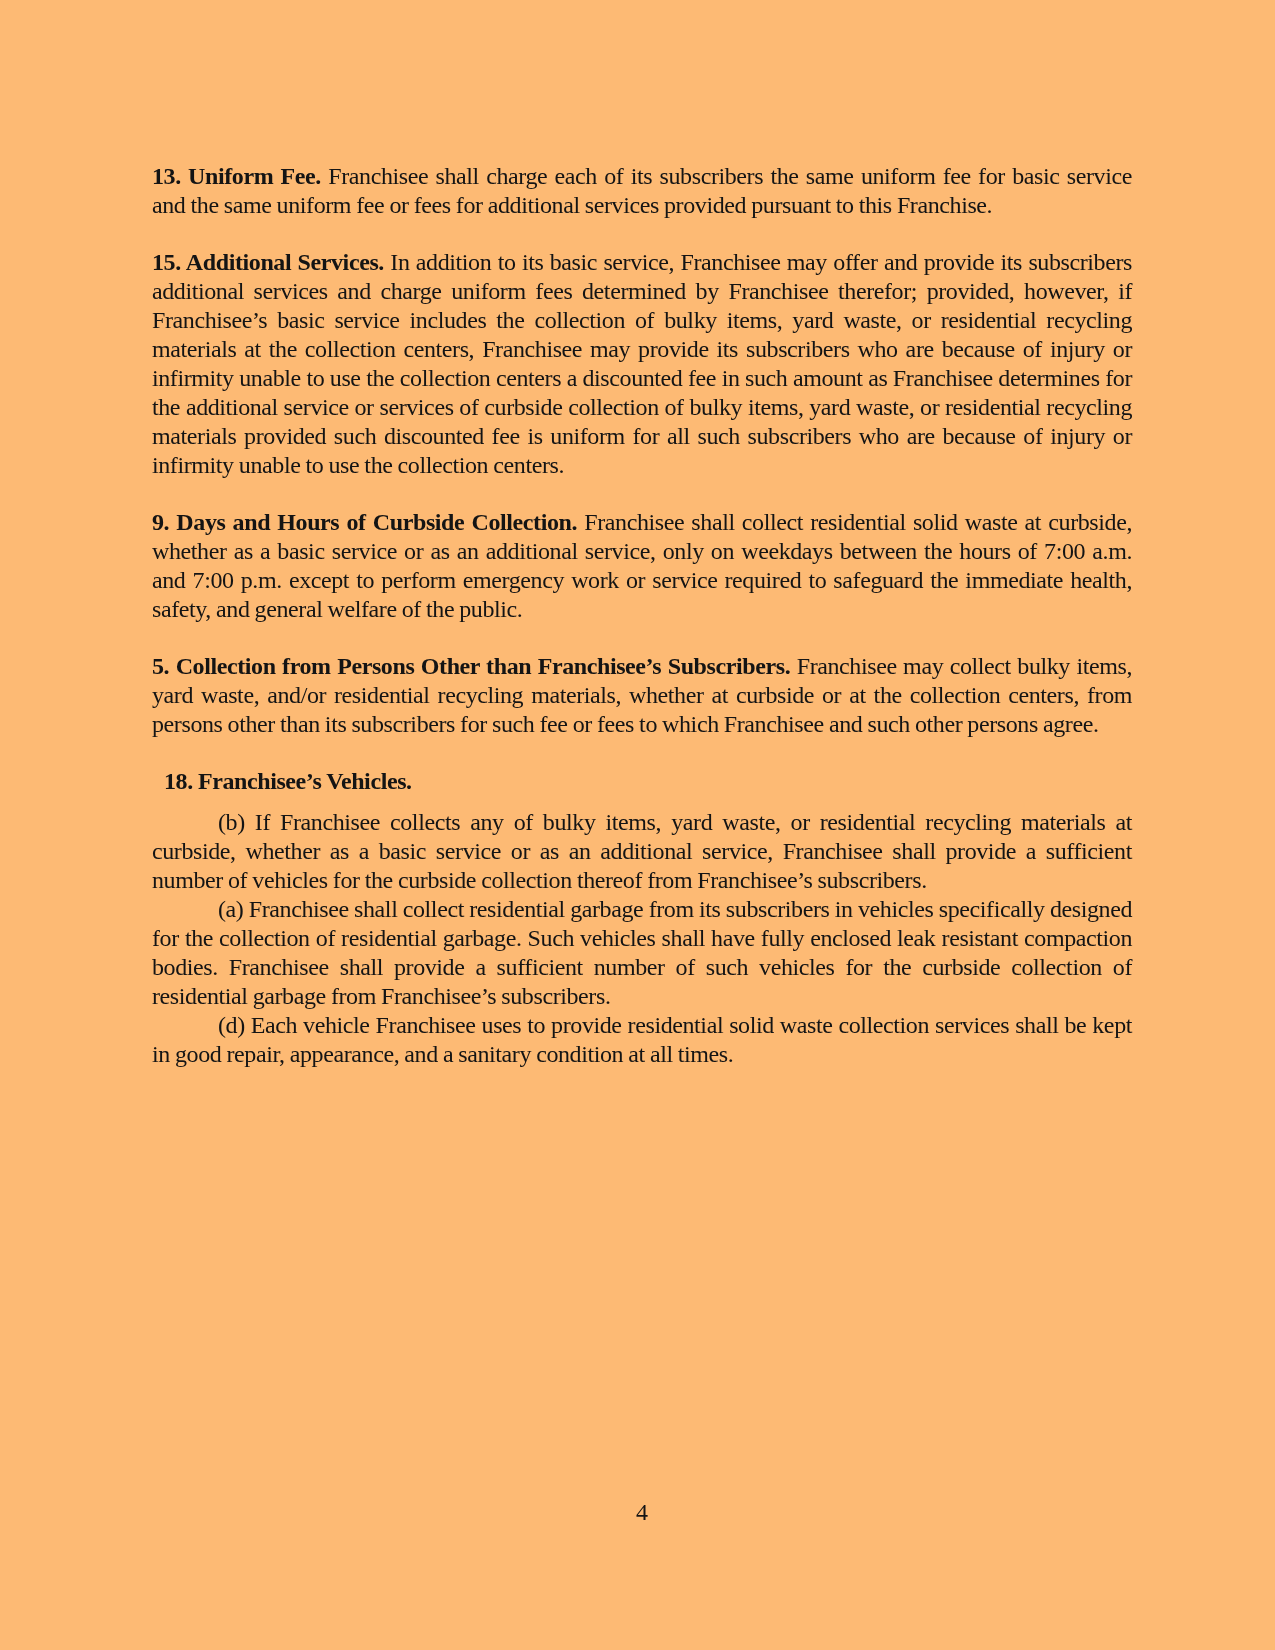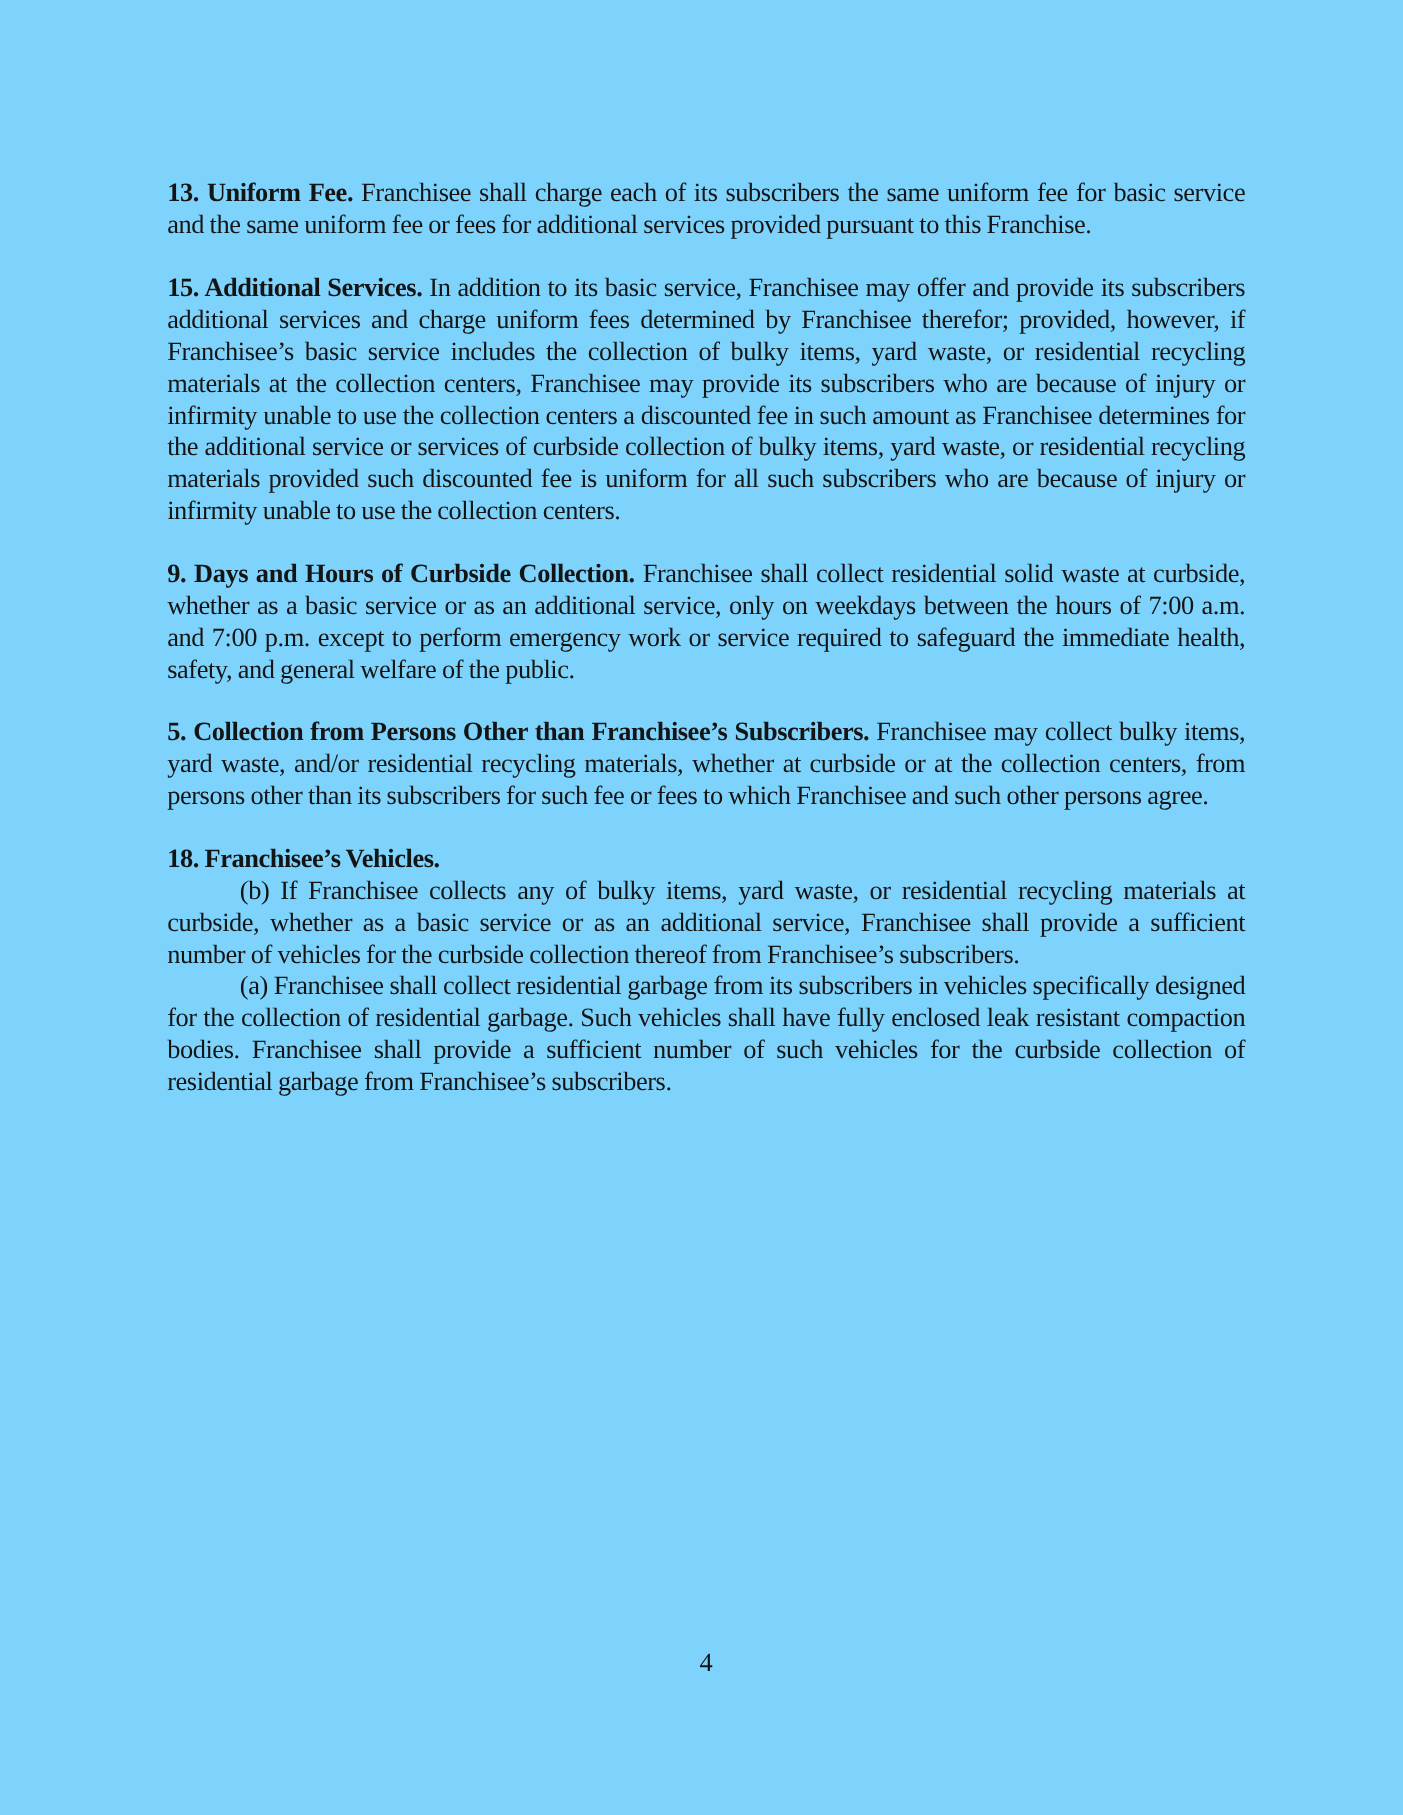--- a/index.html
+++ b/index.html
@@ -4,21 +4,21 @@
 <style>
   html, body {
     margin: 0;
     padding: 0;
     background: #ffffff;
   }
   .page {
     position: relative;
     width: 1275px;
     height: 1650px;
-    background: #7dd3fc;
+    background: #fdba74;
     color: #141414;
     font-family: "Liberation Serif", "DejaVu Serif", serif;
     overflow: hidden;
   }
   .content {
     position: absolute;
     left: 152px;
     top: 162px;
     width: 980px;
   }
@@ -27,21 +27,21 @@
     font-size: 24px;
     line-height: 29px;
     letter-spacing: -0.4px;
     word-spacing: -0.5px;
     text-align: justify;
   }
   .para b {
     font-weight: bold;
   }
   .heading-line {
-    margin: 0;
+    margin: 12px;
   }
   .sub {
     margin: 0;
     font-size: 24px;
     line-height: 29px;
     letter-spacing: -0.4px;
     word-spacing: -0.5px;
     text-align: justify;
     text-indent: 66px;
   }
@@ -67,17 +67,18 @@
     <p class="para"><b>15. Additional Services.</b> <span>In addition to its basic service, Franchisee may offer and provide its subscribers additional services and charge uniform fees determined by Franchisee therefor; provided, however, if Franchisee’s basic service includes the collection of bulky items, yard waste, or residential recycling materials at the collection centers, Franchisee may provide its subscribers who are because of injury or infirmity unable to use the collection centers a discounted fee in such amount as Franchisee determines for the additional service or services of curbside collection of bulky items, yard waste, or residential recycling materials provided such discounted fee is uniform for all such subscribers who are because of injury or infirmity unable to use the collection centers.</span></p>
 
     <p class="para"><b>9. Days and Hours of Curbside Collection.</b> <span>Franchisee shall collect residential solid waste at curbside, whether as a basic service or as an additional service, only on weekdays between the hours of 7:00 a.m. and 7:00 p.m. except to perform emergency work or service required to safeguard the immediate health, safety, and general welfare of the public.</span></p>
 
     <p class="para"><b>5. Collection from Persons Other than Franchisee’s Subscribers.</b> <span>Franchisee may collect bulky items, yard waste, and/or residential recycling materials, whether at curbside or at the collection centers, from persons other than its subscribers for such fee or fees to which Franchisee and such other persons agree.</span></p>
 
     <p class="para heading-line"><b>18. Franchisee’s Vehicles.</b></p>
 
     <p class="sub">(b) If Franchisee collects any of bulky items, yard waste, or residential recycling materials at curbside, whether as a basic service or as an additional service, Franchisee shall provide a sufficient number of vehicles for the curbside collection thereof from Franchisee’s subscribers.</p>
     <p class="sub">(a) Franchisee shall collect residential garbage from its subscribers in vehicles specifically designed for the collection of residential garbage. Such vehicles shall have fully enclosed leak resistant compaction bodies. Franchisee shall provide a sufficient number of such vehicles for the curbside collection of residential garbage from Franchisee’s subscribers.</p>
+    <p class="sub">(d) Each vehicle Franchisee uses to provide residential solid waste collection services shall be kept in good repair, appearance, and a sanitary condition at all times.</p>
 
   </div>
 
   <div class="page-number">4</div>
 </div>
 
 </body></html>

